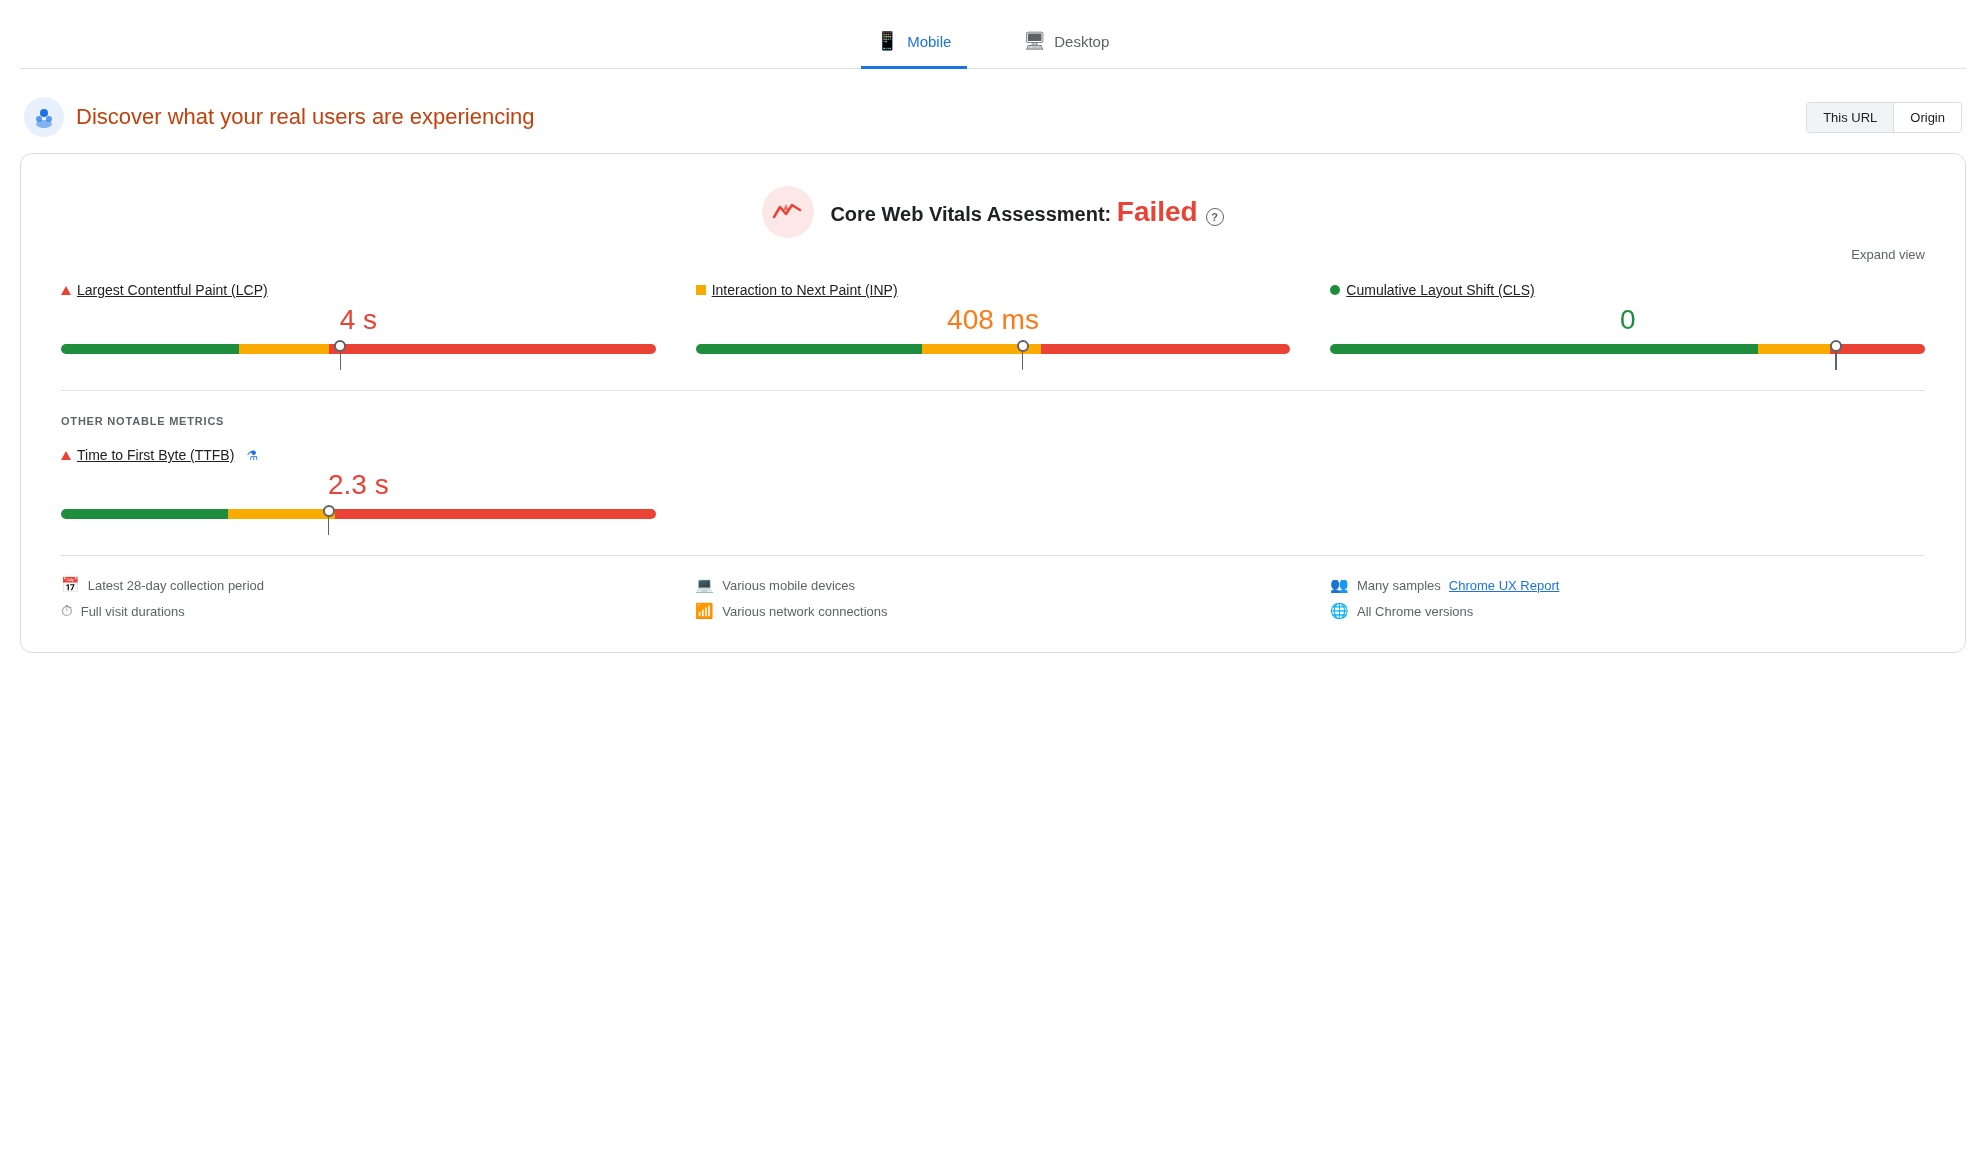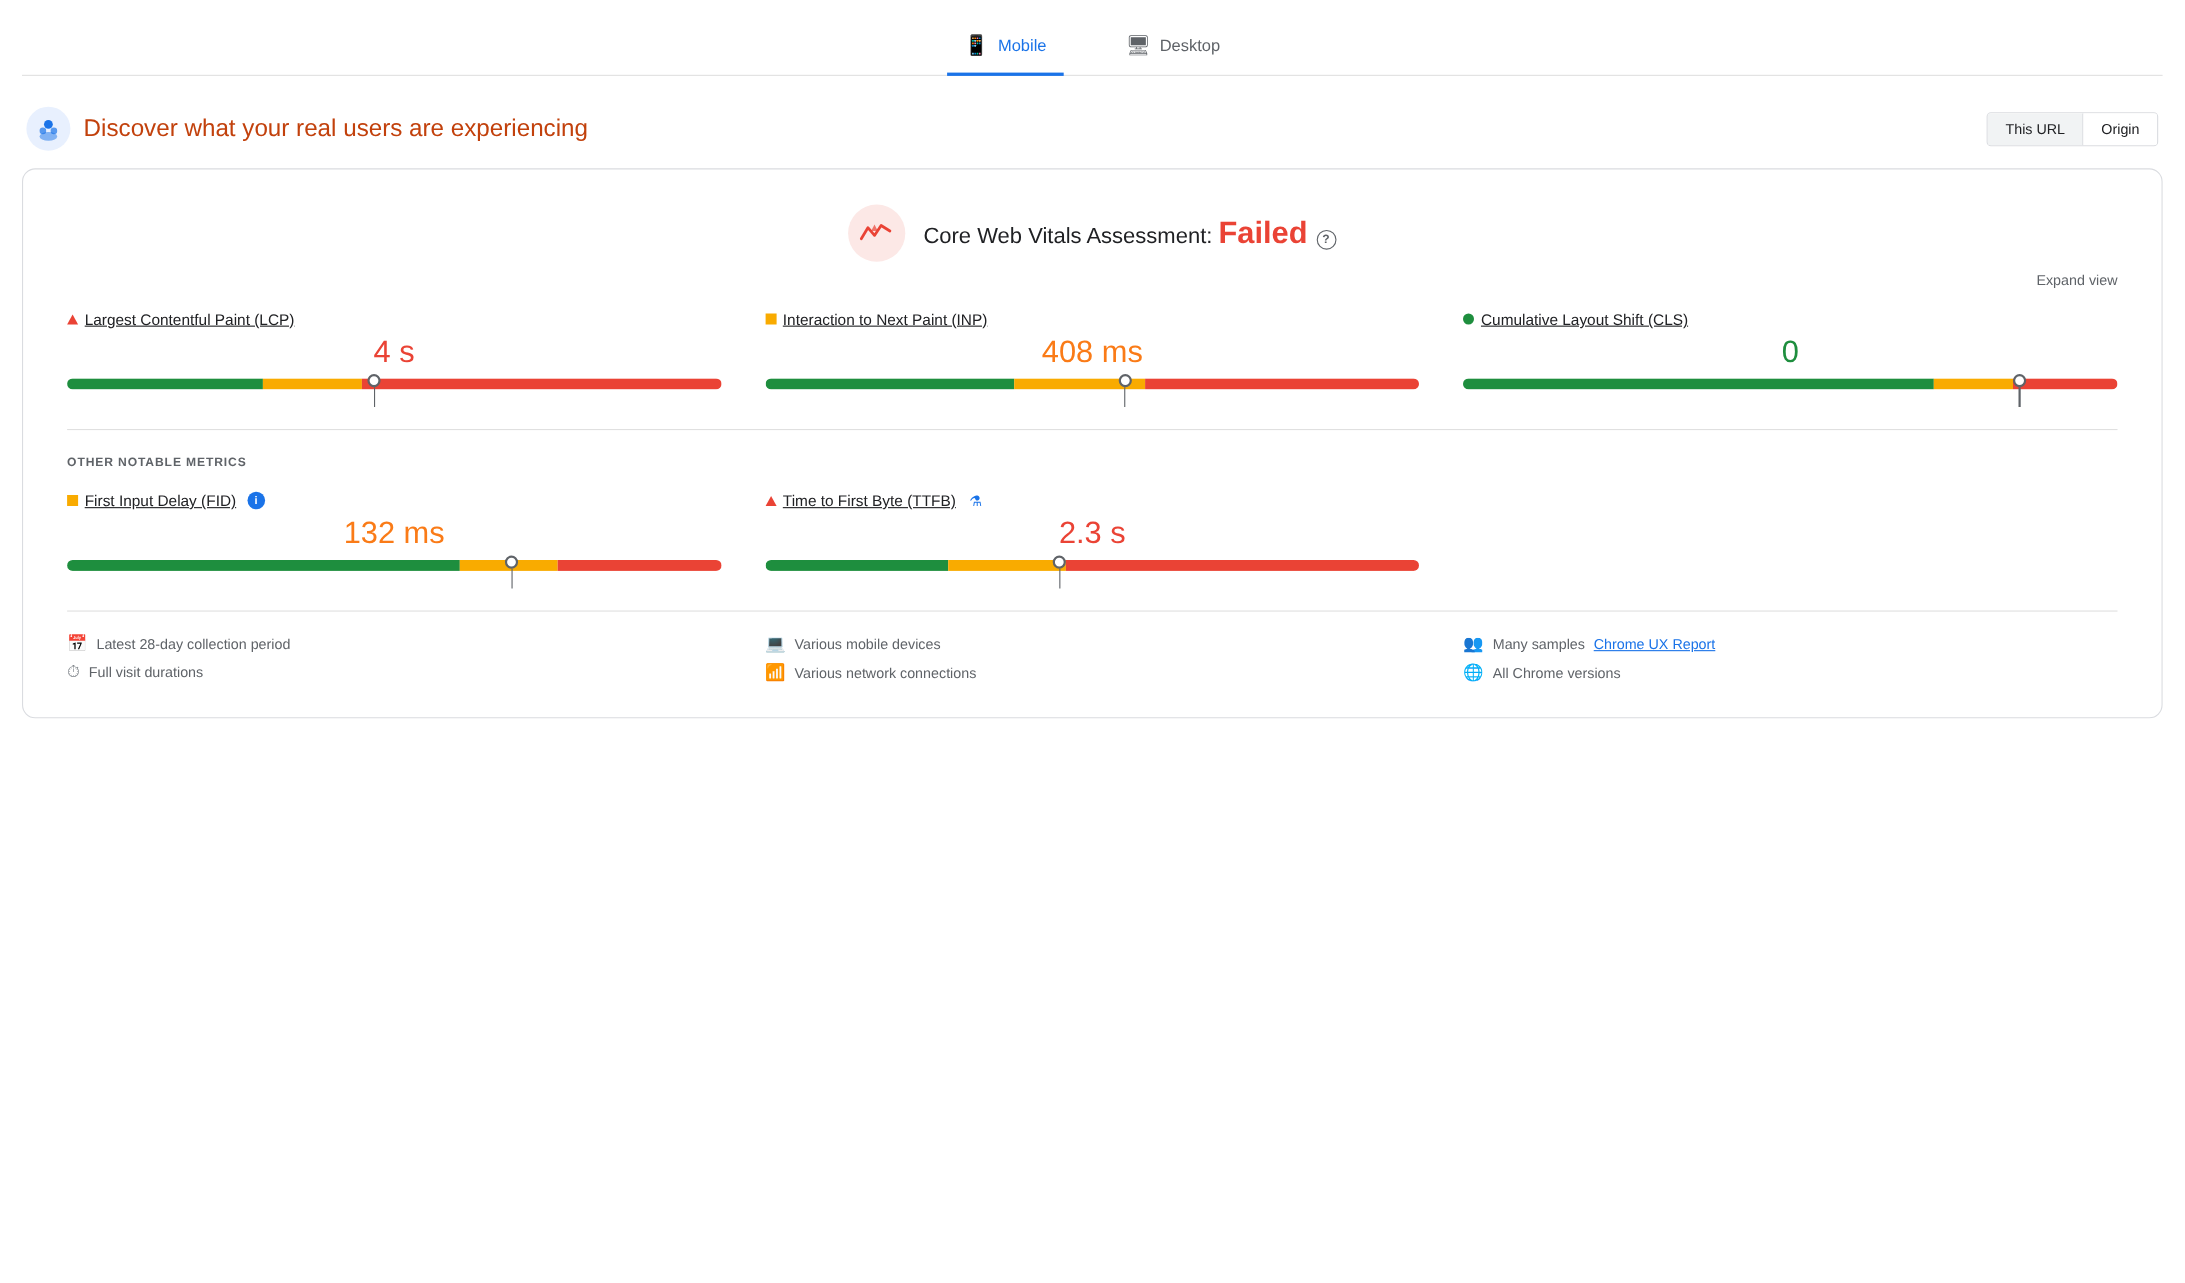--- a/index.html
+++ b/index.html
@@ -300,21 +300,21 @@
 <div class="main-card">
 
   <div class="assessment-header">
     <div class="assessment-icon">
       <svg width="32" height="20" viewBox="0 0 32 20">
         <polyline points="2,15 8,5 14,12 20,3 28,8" stroke="#ea4335" stroke-width="2.5" fill="none" stroke-linecap="round" stroke-linejoin="round"></polyline>
         <polygon points="14,2 17,8 11,8" fill="#ea4335" opacity="0.7"></polygon>
       </svg>
     </div>
     <div>
-      <span style="font-size:20px;font-weight:400;color:#202124;">Core Web Vitals Assessment: </span><span class="failed" style="font-size:28px;font-weight:600;color:#ea4335;">Failed</span>
+      <span style="font-size:20px;font-weight:700;color:#202124;">Core Web Vitals Assessment: </span><span class="failed" style="font-size:28px;font-weight:600;color:#ea4335;">Failed</span>
       <span class="help-icon">?</span>
     </div>
   </div>
 
   <div class="expand-view">
     <a class="expand-view-link">Expand view</a>
   </div>
 
   <div class="metrics-grid">
 
@@ -381,41 +381,20 @@
       </div>
     </div>
   </div>
 
   <hr class="section-divider">
   <div class="section-label">OTHER NOTABLE METRICS</div>
 
   <div class="metrics-grid">
 
 
-    <div class="metric-item">
-      <div class="metric-label-row">
-        <span class="metric-status-icon status-orange">
-          <span class="square-icon" style="background:#f9ab00; width:10px;height:10px;display:inline-block;"></span>
-        </span>
-        <span class="metric-label">First Input Delay (FID)</span>
-        <span style="display:inline-flex;align-items:center;justify-content:center;width:16px;height:16px;border-radius:50%;background:#1a73e8;color:#fff;font-size:10px;font-weight:700;margin-left:4px;cursor:pointer;">i</span>
-      </div>
-      <div class="metric-value orange">132 ms</div>
-      <div class="progress-bar-container" style="position:relative;">
-        <div class="progress-bar-track">
-          <div class="bar-green" style="width:60%"></div>
-          <div class="bar-orange" style="width:15%"></div>
-          <div class="bar-red" style="width:25%"></div>
-        </div>
-        <div style="position:absolute; top:-4px; left:68%; transform:translateX(-50%);">
-          <div style="width:12px;height:12px;border-radius:50%;background:#fff;border:2px solid #5f6368;margin:0 auto;"></div>
-          <div style="width:1.5px;height:18px;background:#5f6368;margin:0 auto;"></div>
-        </div>
-      </div>
-    </div>
 
     <div class="metric-item">
       <div class="metric-label-row">
         <span class="metric-status-icon status-red">
           <span class="triangle-icon" style="border-bottom-color:#ea4335; border-left-width:5px; border-right-width:5px; border-bottom-width:9px;"></span>
         </span>
         <span class="metric-label">Time to First Byte (TTFB)</span>
         <span style="display:inline-flex;align-items:center;justify-content:center;width:16px;height:16px;color:#1a73e8;font-size:13px;margin-left:4px;cursor:pointer;">⚗</span>
       </div>
       <div class="metric-value red">2.3 s</div>

